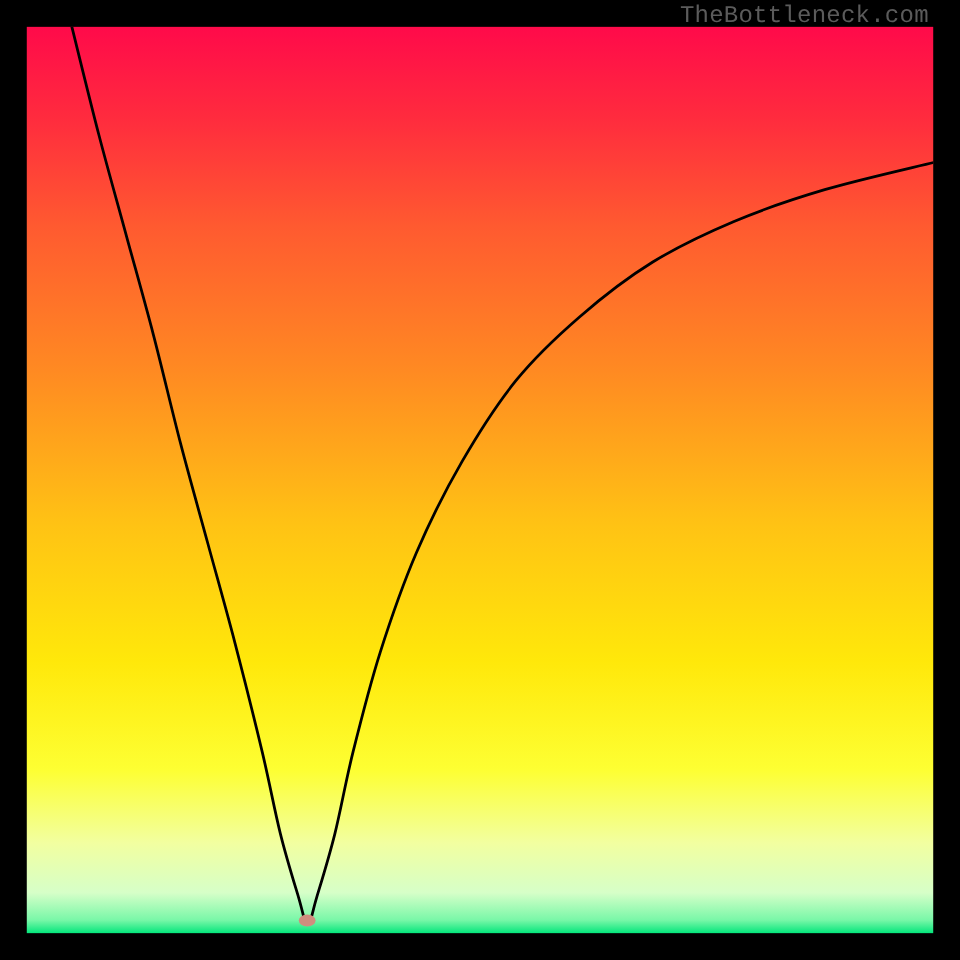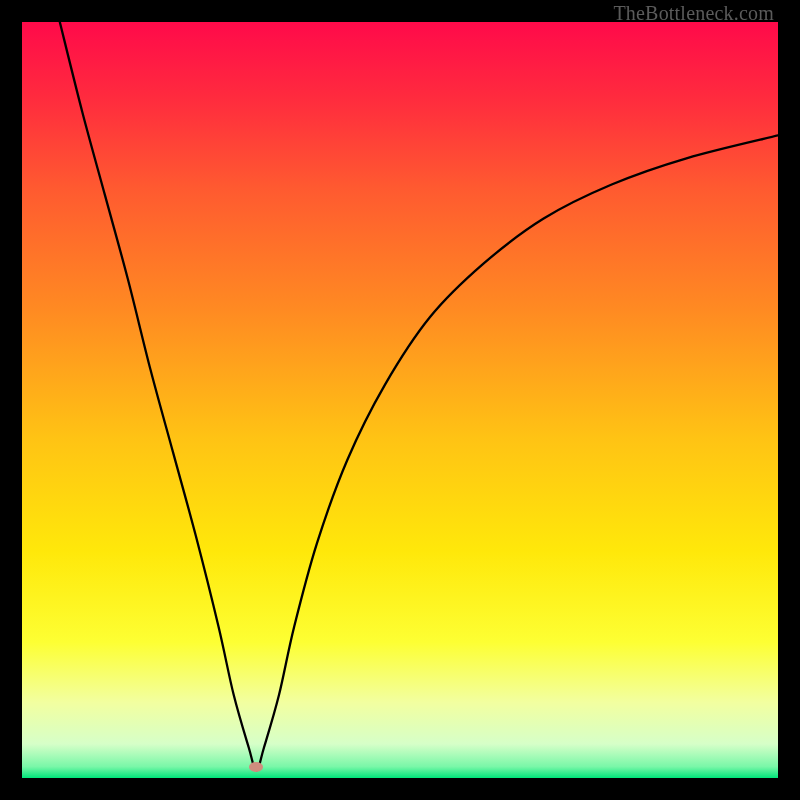--- a/index.html
+++ b/index.html
@@ -25,21 +25,21 @@
   .curve-svg {
     position: absolute;
     inset: 0;
     width: 100%;
     height: 100%;
   }
   .watermark {
     position: absolute;
     top: 2px;
     right: 26px;
-    font-family: Liberation Serif, serif;
+    font-family: Liberation Mono, monospace;
     font-size: 20px;
     color: #5b5b5b;
     letter-spacing: 0.2px;
     user-select: none;
   }
   .marker {
     position: absolute;
     width: 14px;
     height: 10px;
     background: #d08d7e;

